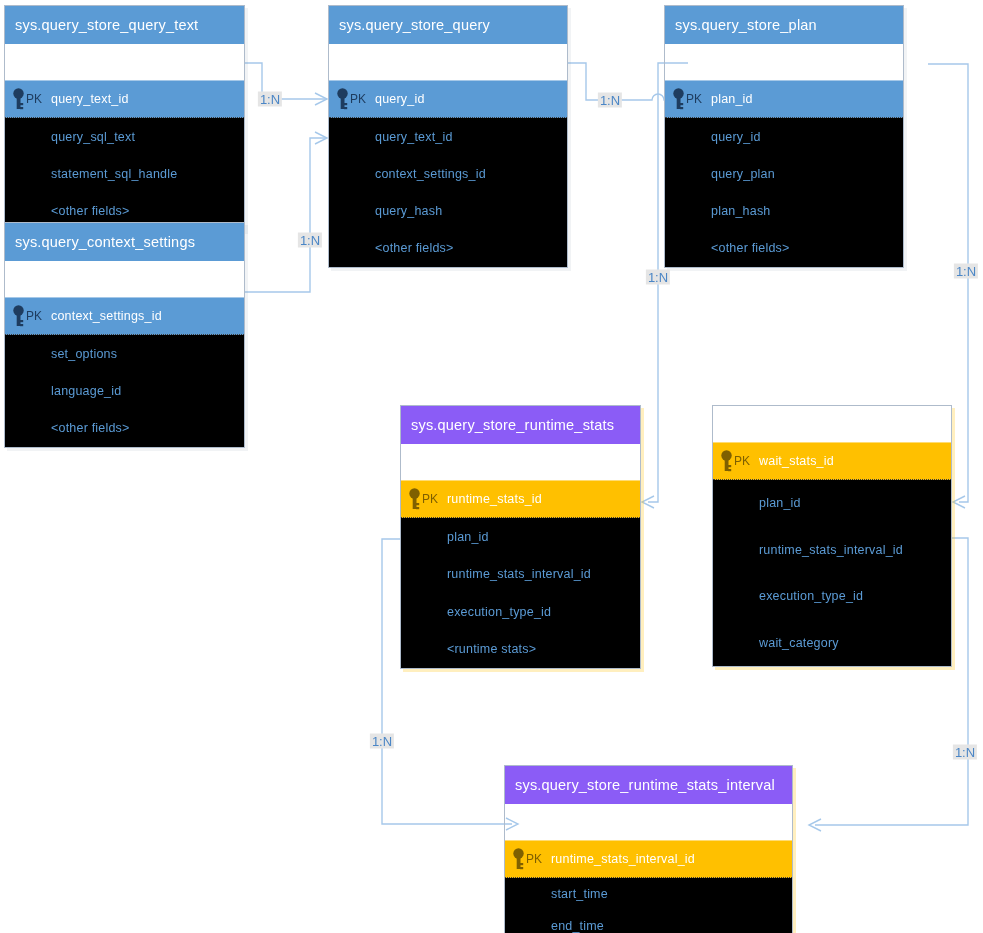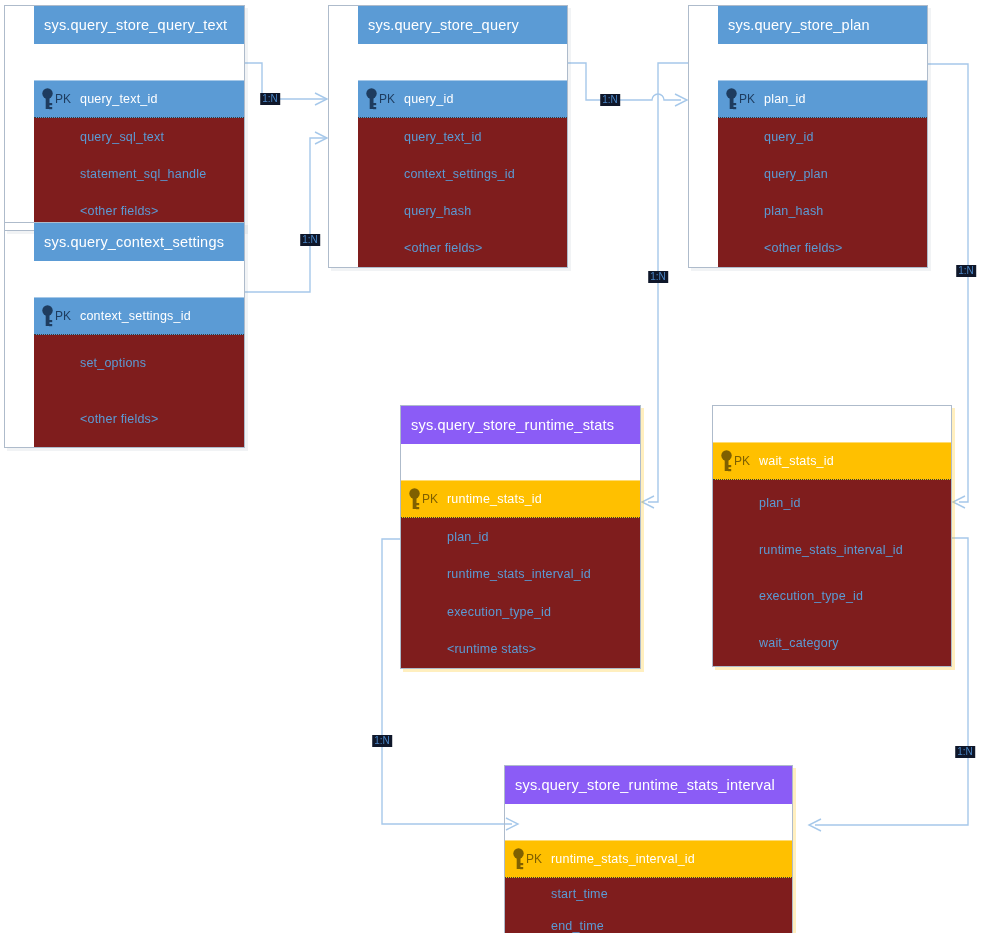--- a/index.html
+++ b/index.html
@@ -4,21 +4,21 @@
 <style>
   html,body { margin:0; padding:0; background:#ffffff; }
   #canvas {
     position:relative; width:983px; height:933px; overflow:hidden;
     background:#ffffff;
     font-family:"Liberation Sans","DejaVu Sans",sans-serif;
   }
   svg.wires { position:absolute; left:0; top:0; z-index:1; }
 
   .tbl { position:absolute; z-index:2; border:1px solid #AEBBCB; box-sizing:border-box; }
-  .tbl.blue   { box-shadow:3px 3px 0 rgba(120,140,160,0.10);padding-left:29px; }
+  .tbl.blue   { box-shadow:3px 3px 0 rgba(120,140,160,0.10); }
   .tbl.orange { box-shadow:3px 3px 0 rgba(255,192,0,0.25); }
 
   .tbl-header {
     height:38px; display:flex; align-items:center;
     padding-left:10px; box-sizing:border-box;
     color:#ffffff; font-size:14.5px; letter-spacing:0.2px;
   }
   .blue  .tbl-header { background:#5B9BD5; }
   .orange .tbl-header { background:#8b5cf6; }
 
@@ -39,46 +39,46 @@
 
   .pk-label { font-size:12px; margin-left:1px; }
   .blue  .pk-label { color:#1E3C5F; }
   .orange .pk-label { color:#7F6000; }
 
   .pk-field {
     position:absolute; left:46px; color:#ffffff; font-size:12.5px; letter-spacing:0.2px;
   }
 
   .tbl-body {
-    background:#7f1d1d; display:flex; flex-direction:column; box-sizing:border-box;
+    background:#000000; display:flex; flex-direction:column; box-sizing:border-box;
   }
   .tbl-row {
     flex:1; display:flex; align-items:center; padding-left:46px;
     color:#5B9BD5; font-size:12.5px; letter-spacing:0.2px;
   }
 
   
   .t0 { left:4px;   top:5px;   width:241px; }
   .t1 { left:328px; top:5px;   width:240px; }
-  .t2 { left:688px; top:5px;   width:240px; }
+  .t2 { left:664px; top:5px;   width:240px; }
   .t3 { left:4px;   top:222px; width:241px; }
   .t4 { left:400px; top:405px; width:241px; }
   .t5 { left:712px; top:405px; width:240px; }
   .t6 { left:504px; top:765px; width:289px; }
   .t0 .tbl-body { height:112px; }
   .t1 .tbl-body { height:149px; }
   .t2 .tbl-body { height:149px; }
   .t3 .tbl-body { height:112px; }
   .t4 .tbl-body { height:150px; }
   .t5 .tbl-body { height:186px; }
   .t6 .tbl-body { height:64px;  }
 
   .rel-label {
     position:absolute; z-index:3; transform:translate(-50%,-50%);
-    background:#0f172a; color:#4B86C6; font-size:10px; line-height:1;
+    background:#e5e5e5; color:#4B86C6; font-size:13px; line-height:1;
     padding:1px 2px; white-space:nowrap;
   }
   .l1 { left:270px; top:99px; }
   .l2 { left:310px; top:240px; }
   .l3 { left:610px; top:100px; }
   .l4 { left:658px; top:277px; }
   .l5 { left:966px; top:271px; }
   .l6 { left:382px; top:741px; }
   .l7 { left:965px; top:752px; }
 </style>
@@ -186,20 +186,21 @@
             <rect x="4.7" y="9" width="3.8" height="12" fill="currentColor"></rect>
             <rect x="8" y="15" width="3.2" height="2.2" fill="currentColor"></rect>
             <rect x="8" y="19" width="3.2" height="2.2" fill="currentColor"></rect>
           </svg>
       </span>
       <span class="pk-label">PK</span>
       <span class="pk-field">context_settings_id</span>
     </div>
     <div class="tbl-body">
       <div class="tbl-row">set_options</div>
+      <div class="tbl-row">language_id</div>
       <div class="tbl-row">&lt;other fields&gt;</div>
     </div>
   </div>
 
   <div class="tbl orange t4">
     <div class="tbl-header">sys.query_store_runtime_stats</div>
     <div class="tbl-pk-row">
       <span class="key-icon">
         <svg width="13" height="23" viewBox="0 0 13 23">
             <circle cx="6.5" cy="5.5" r="5.2" fill="currentColor"></circle>

